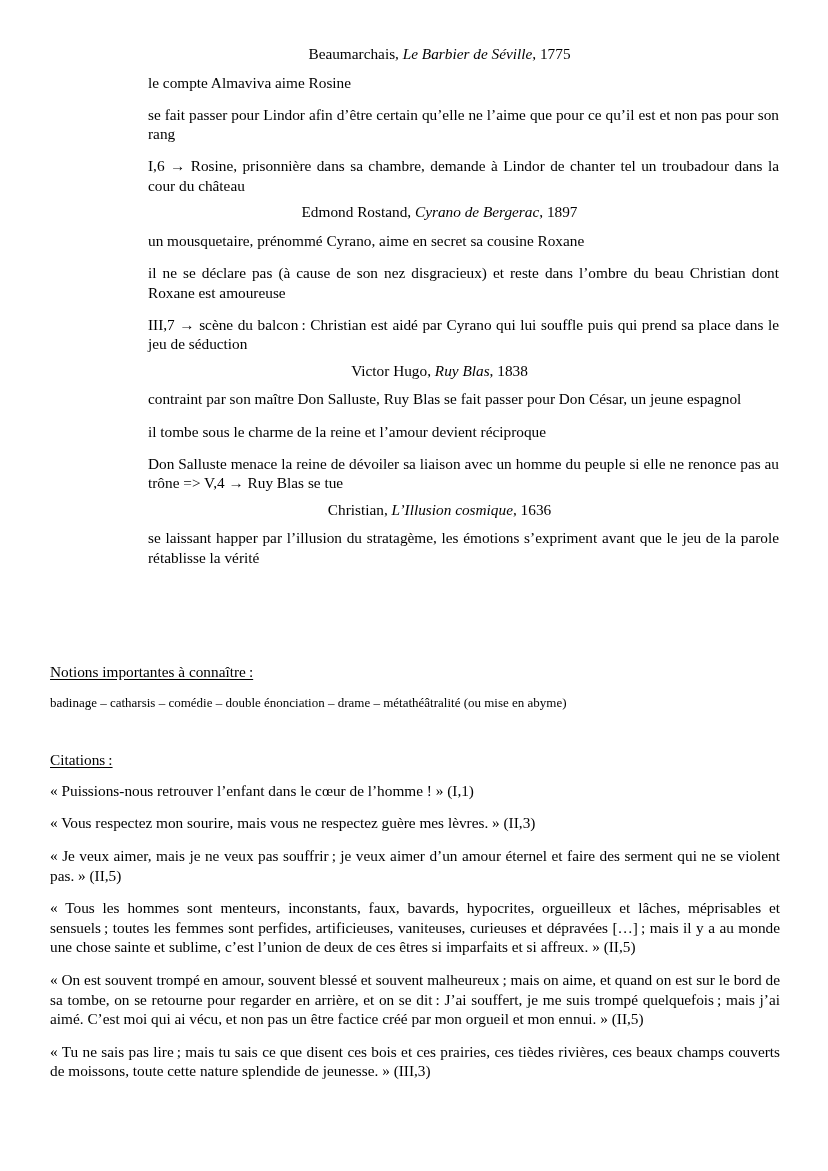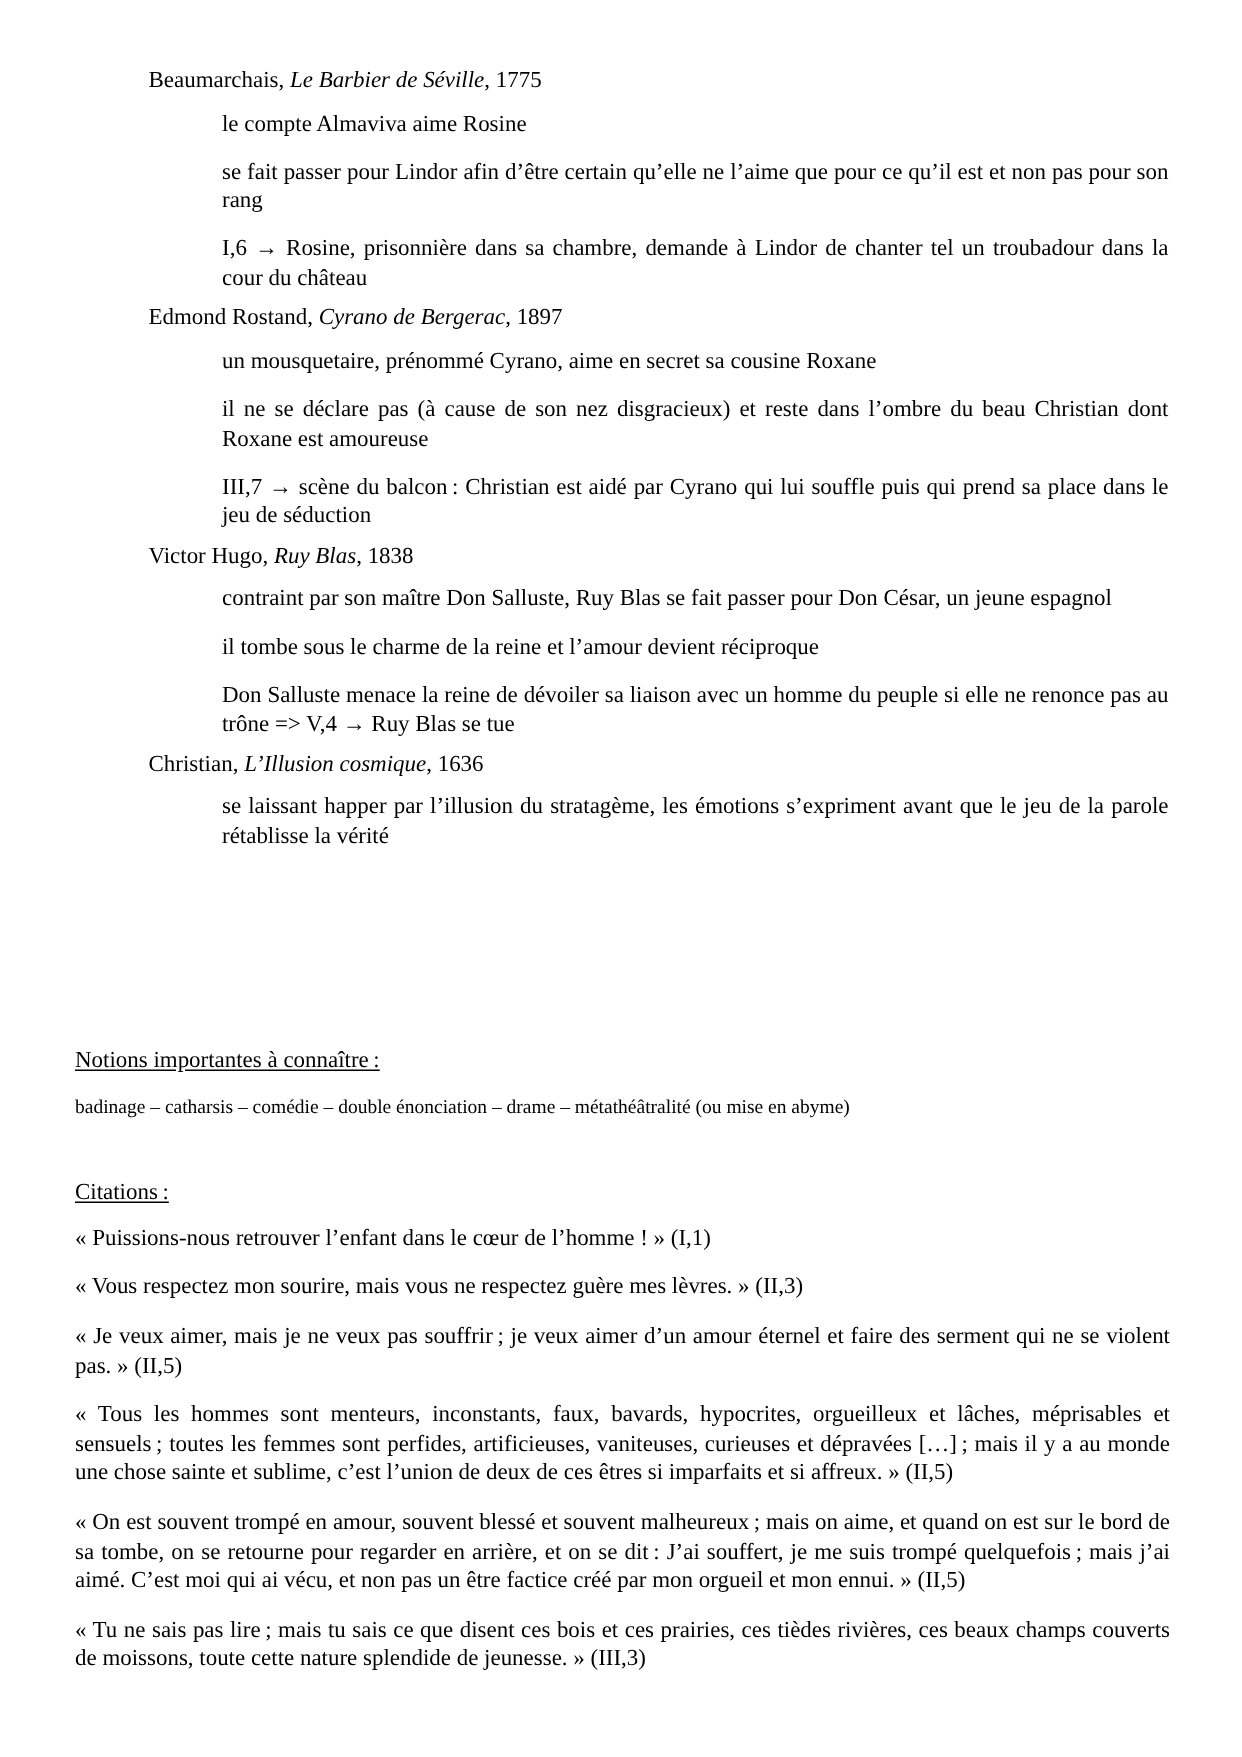--- a/index.html
+++ b/index.html
@@ -35,21 +35,21 @@
 
   .work-block {
     margin: 0 0 7px 0;
   }
 
   .work-title {
     margin: 0 0 9px 0;
     padding-left: 49px;   
     font-size: 15.3px;
     line-height: 19.5px;
-    text-align: left;
+    text-align: center;
   }
   .work-title .t-italic {
     font-style: italic;
   }
 
   .work-points {
     margin: 0;
     padding: 0;
     list-style: none;
   }
@@ -64,21 +64,21 @@
     text-justify: inter-word;
   }
   .work-point:last-child {
     margin-bottom: 0;
   }
 
   
   .lower {
     position: absolute;
     left: 50px;
-    top: 697px;
+    top: 662px;
     width: 730px;
   }
 
   .section-heading {
     font-size: 15.3px;
     line-height: 19.6px;
     margin: 0 0 11px 0;
     text-decoration: underline;
     text-underline-offset: 2px;
     white-space: pre;

